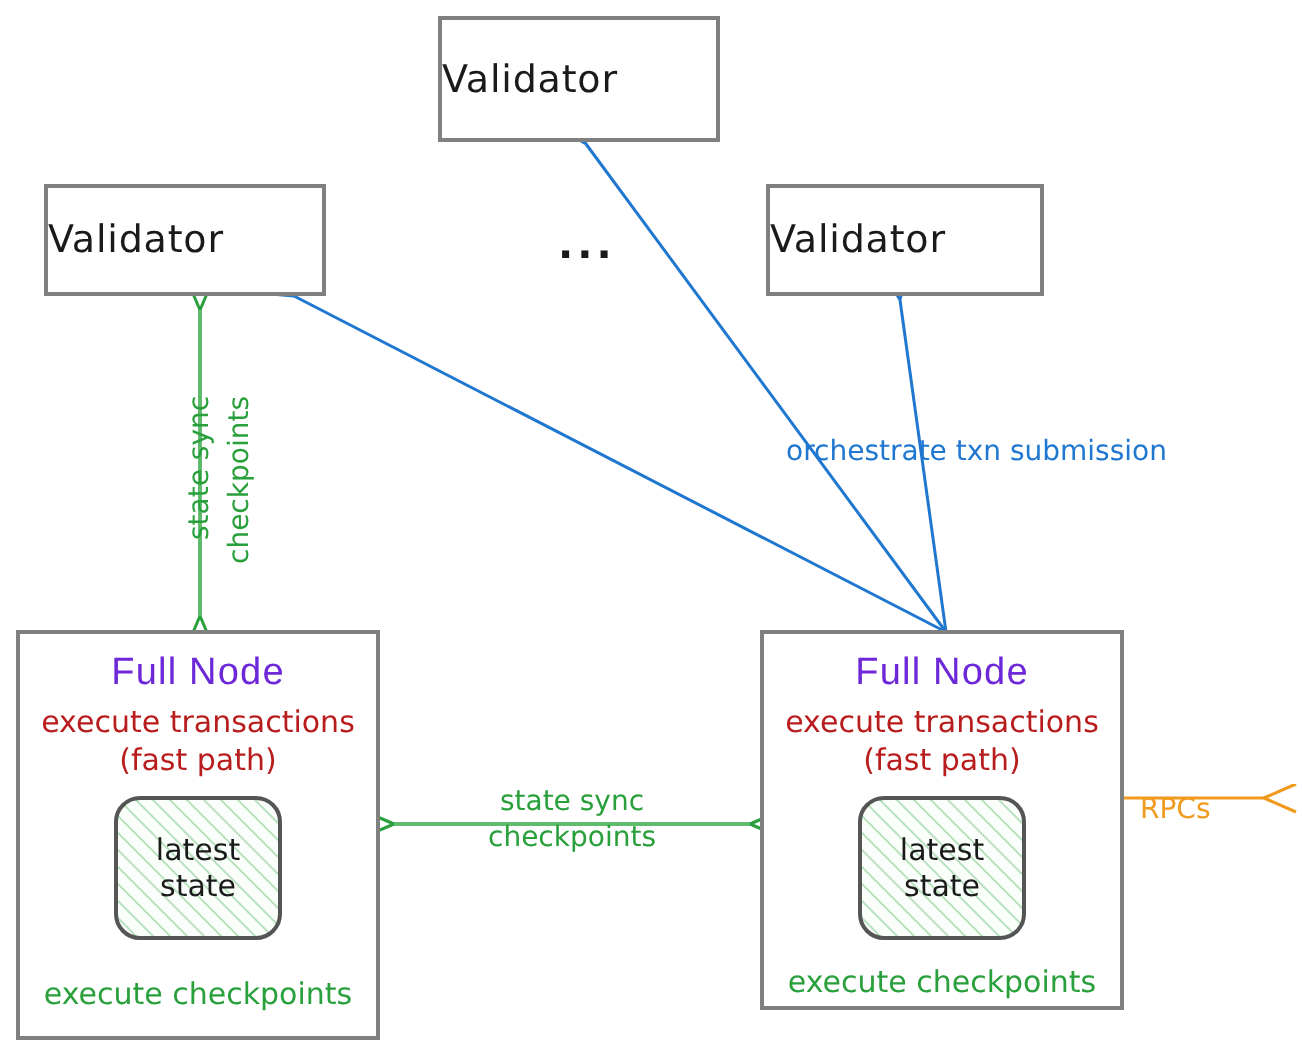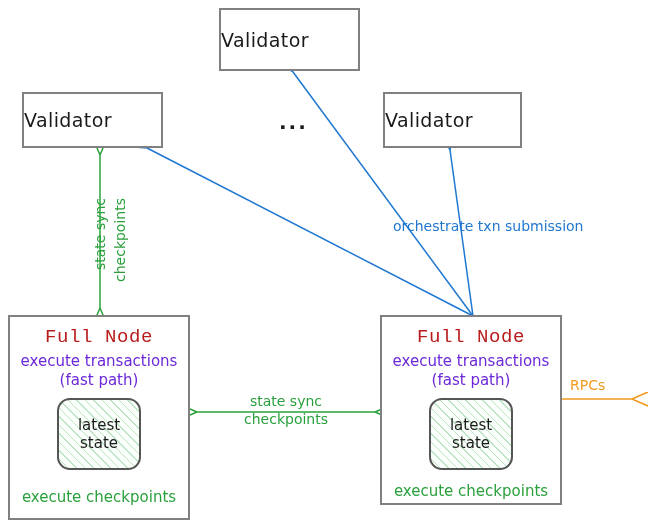--- a/index.html
+++ b/index.html
@@ -43,30 +43,30 @@
     color: #1a1a1a;
     letter-spacing: 0.4px;
   }
   .fullnode-box {
     display: flex;
     flex-direction: column;
     align-items: center;
     padding-top: 9px;
   }
   .fullnode-title {
-    font-family: Liberation Mono, monospace;
+    font-family: Liberation Sans, sans-serif;
     font-size: 19px;
-    color: #b91c1c;
+    color: #6d28d9;
     letter-spacing: 0.6px;
     margin-bottom: 4px;
   }
   .fullnode-blue {
     font-family: "DejaVu Sans", sans-serif;
     font-size: 15px;
-    color: #6d28d9;
+    color: #b91c1c;
     line-height: 1.25;
     text-align: center;
   }
   .fullnode-green {
     font-family: "DejaVu Sans", sans-serif;
     font-size: 15px;
     color: #2aa03c;
     text-align: right;
   }
   
@@ -223,15 +223,15 @@
 
   <div class="vert-green" style="left:112px; top:282px;">checkpoints</div>
 
   <div class="flabel label-green two-line" style="left:231px; top:393px; width:110px;">
     <div>state sync</div>
     <div>checkpoints</div>
   </div>
 
   <div class="flabel label-blue" style="left:365px; top:218px;margin-left:28px;">orchestrate txn submission</div>
 
-  <div class="flabel label-orange" style="left:570px; top:377px;">RPCs</div>
+  <div class="flabel label-orange" style="left:570px; top:397px;">RPCs</div>
 
 </div>
 
 </body></html>

